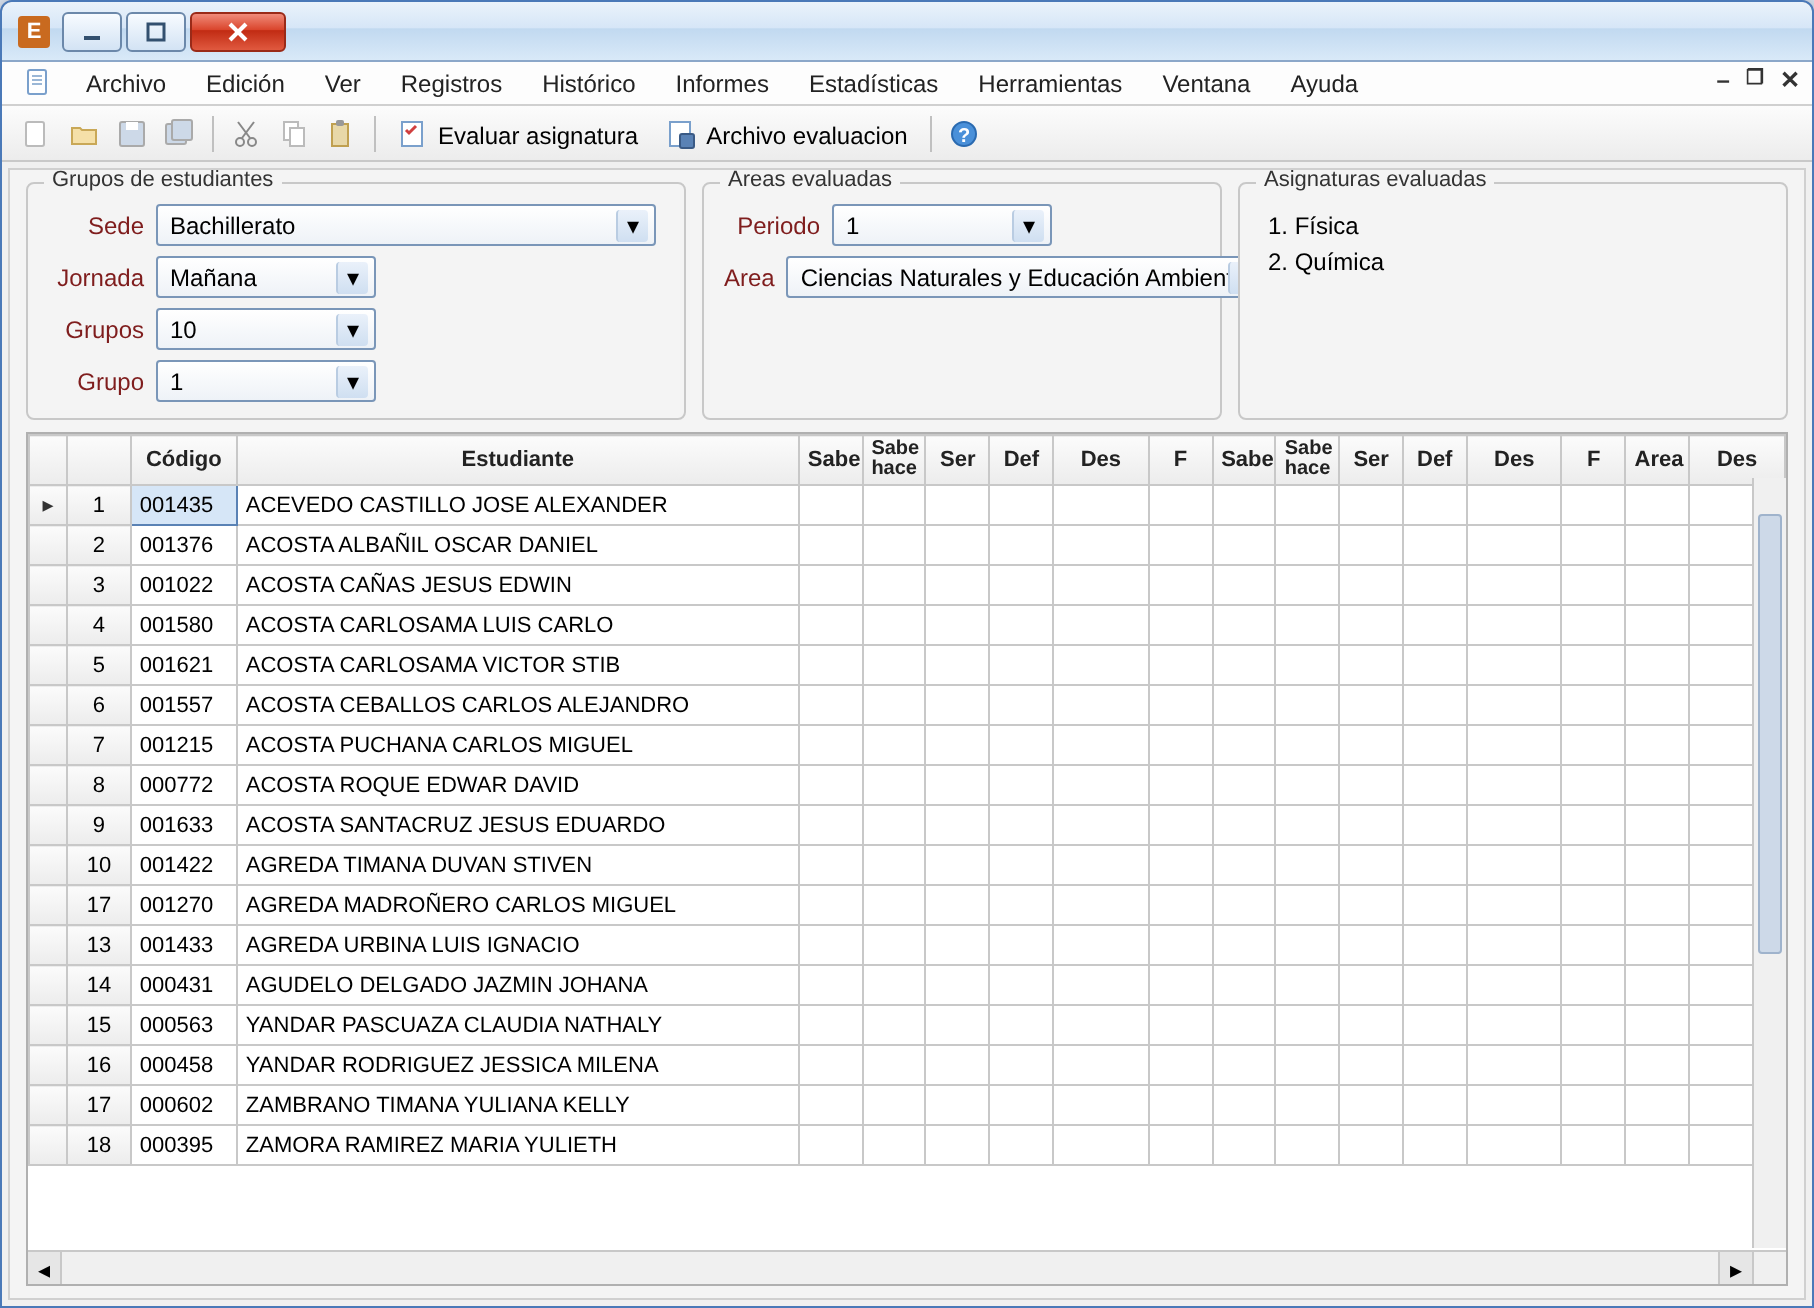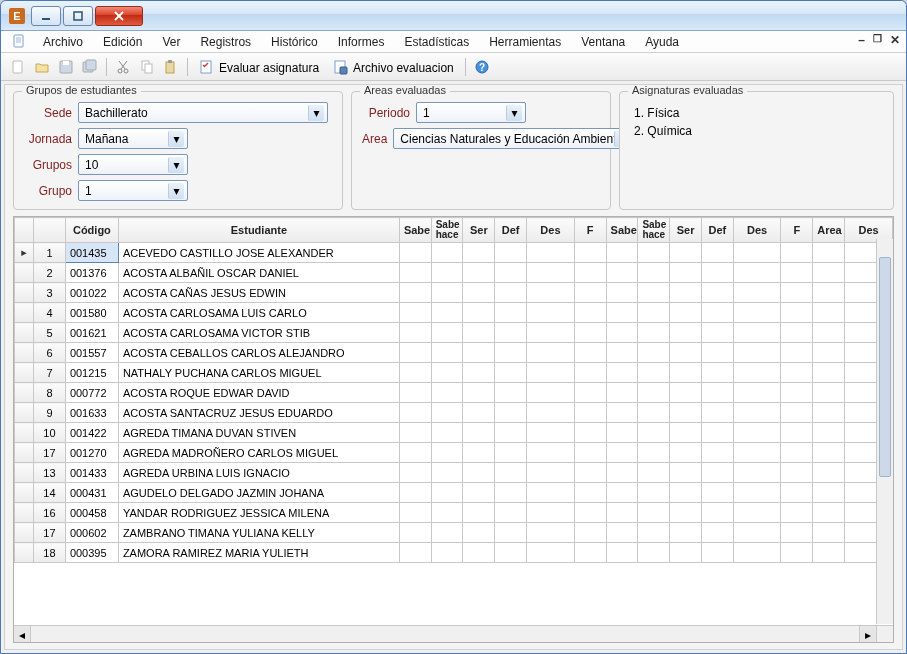--- a/index.html
+++ b/index.html
@@ -628,21 +628,21 @@
                 <td></td>
                 <td></td>
                 <td></td>
                 <td></td>
                 <td></td>
               </tr>
               <tr>
                 <td class="marker"></td>
                 <td class="rownum">7</td>
                 <td>001215</td>
-                <td>NATHALY PUCHANA CARLOS MIGUEL</td>
+                <td>ACOSTA PUCHANA CARLOS MIGUEL</td>
                 <td></td>
                 <td></td>
                 <td></td>
                 <td></td>
                 <td></td>
                 <td></td>
                 <td></td>
                 <td></td>
                 <td></td>
                 <td></td>
@@ -749,20 +749,40 @@
                 <td></td>
                 <td></td>
                 <td></td>
                 <td></td>
               </tr>
               <tr>
                 <td class="marker"></td>
                 <td class="rownum">14</td>
                 <td>000431</td>
                 <td>AGUDELO DELGADO JAZMIN JOHANA</td>
+                <td></td>
+                <td></td>
+                <td></td>
+                <td></td>
+                <td></td>
+                <td></td>
+                <td></td>
+                <td></td>
+                <td></td>
+                <td></td>
+                <td></td>
+                <td></td>
+                <td></td>
+                <td></td>
+              </tr>
+              <tr>
+                <td class="marker"></td>
+                <td class="rownum">15</td>
+                <td>000563</td>
+                <td>YANDAR PASCUAZA CLAUDIA NATHALY</td>
                 <td></td>
                 <td></td>
                 <td></td>
                 <td></td>
                 <td></td>
                 <td></td>
                 <td></td>
                 <td></td>
                 <td></td>
                 <td></td>

